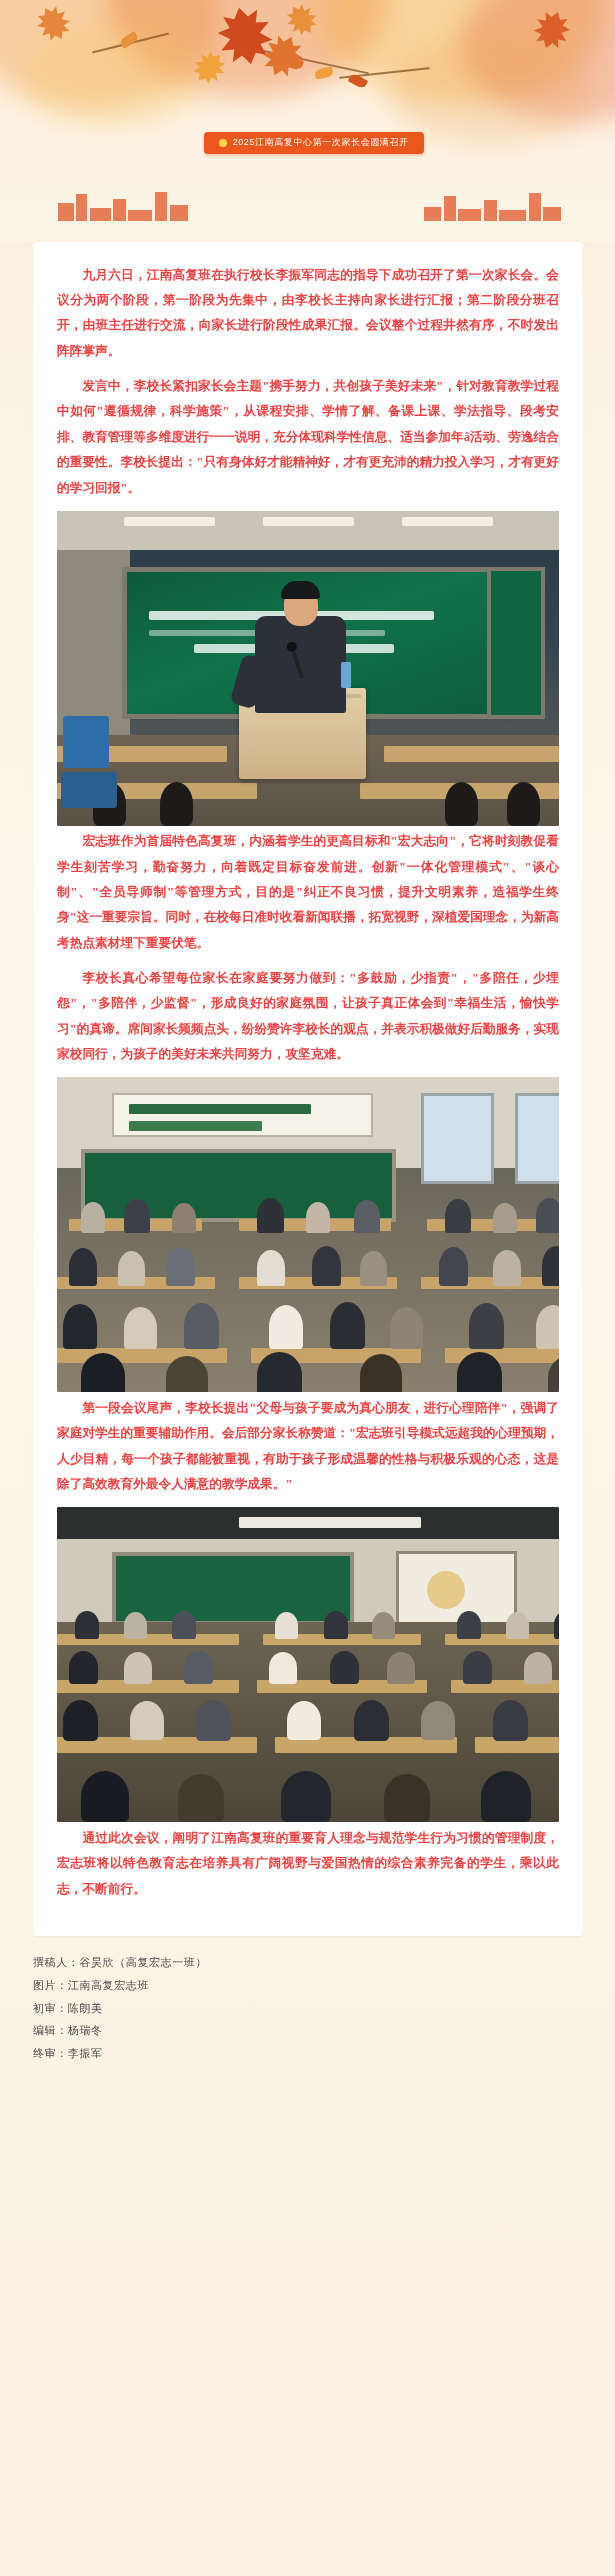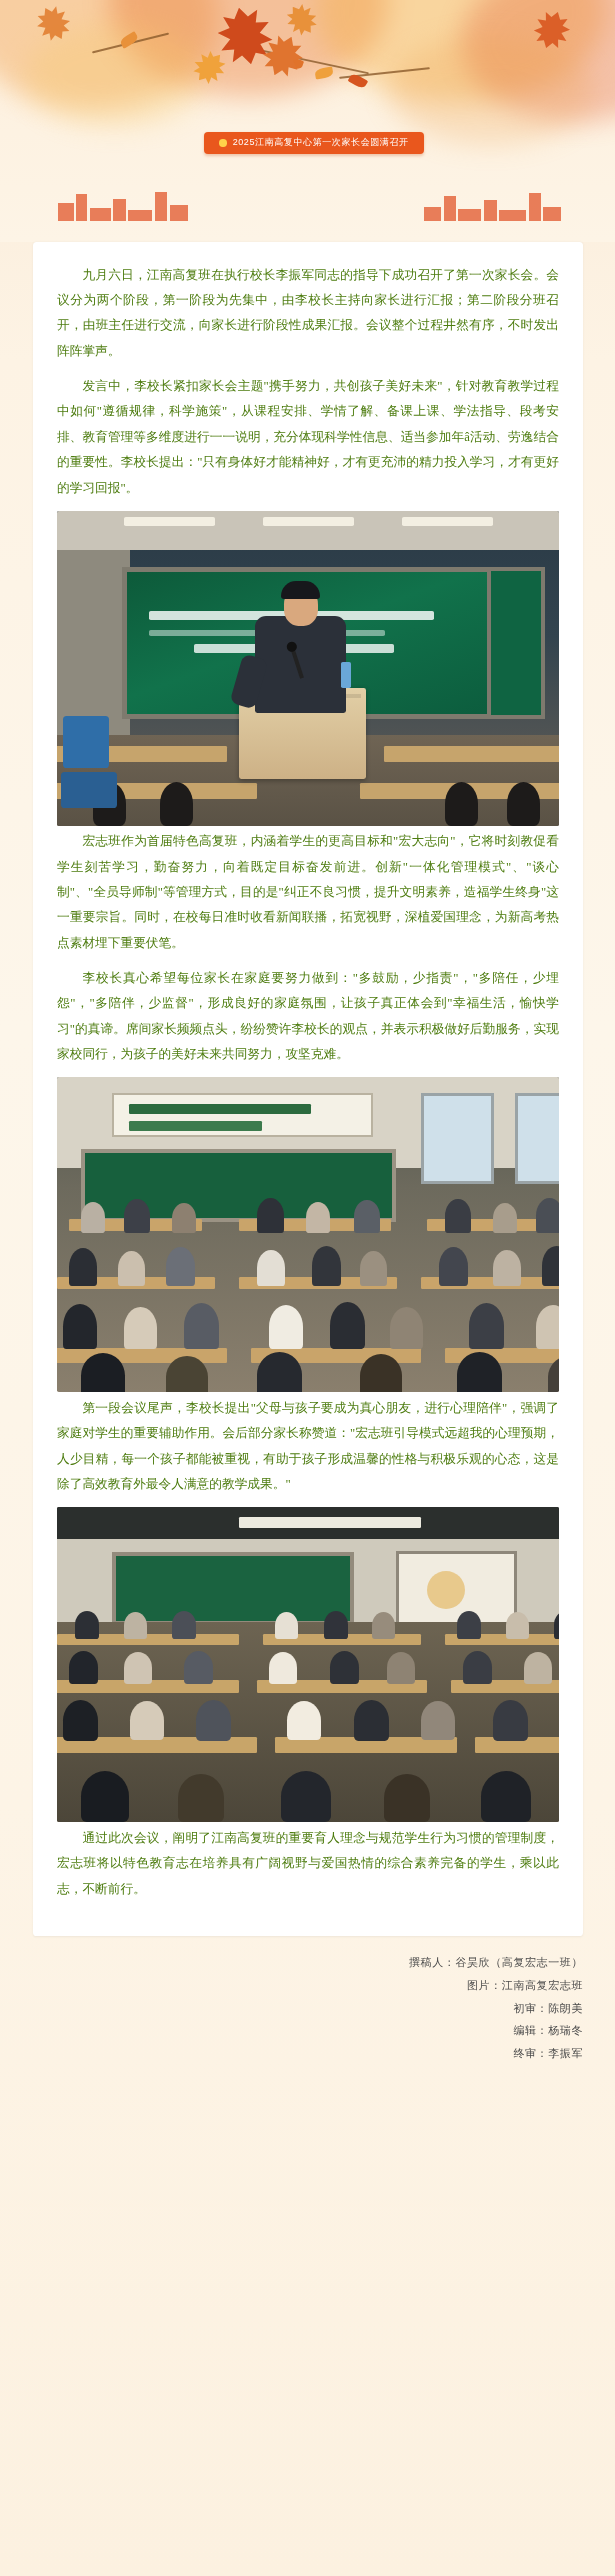--- a/index.html
+++ b/index.html
@@ -131,23 +131,24 @@
     background: #ffffff;
     border-radius: 3.6px;
     box-shadow: 0 0.6px 2.4px rgba(0,0,0,.06);
     padding: 20.6px 24px 24px 24px;
   }
   p.para {
     margin: 0 0 9.7px 0;
     font-family: "Liberation Serif", serif;
     font-size: 12.7px;
     line-height: 2.0;
-    color: #4d7c0f;
+    color: #ef4444;
     text-align: justify;
     text-indent: 2em;
+    font-weight: bold;
   }
   .photo {
     position: relative;
     width: 100%;
     margin: 8.5px 0 3.6px 0;
     border-radius: 1.8px;
     overflow: hidden;
     background: #3b4a58;
   }
   .caption {
@@ -224,21 +225,21 @@
   .ph3 .screen3 { position:absolute; right:42px; top:44px; width:121px; height:75px; background:#f1ece0; border:3.6px solid #8e877a;}
   .ph3 .screen3 .circ { position:absolute; left:28px; top:17px; width:38px; height:38px; border-radius:50%; background:#e8c98c;}
   .ph3 .seating { position:absolute; left:0; right:0; bottom:0; height:200px; background:linear-gradient(180deg,#6d6452 0%,#4c4639 100%);}
   .ph3 .d3 { position:absolute; height:11px; background:#c8a569; border-radius:1.2px;}
   .ph3 .p3 { position:absolute; border-radius:50% 50% 12% 12%;}
 
   
   .credits {
     width: 550px;
     margin: 15.8px auto 0 auto;
-    text-align: right;
+    text-align: left;
     padding-bottom: 24px;
   }
   .credits .line {
     font-family: "Liberation Serif", serif;
     font-size: 11px;
     color: #4b4b4b;
     line-height: 2.05;
     letter-spacing: 0.6px;
   }
 </style>

